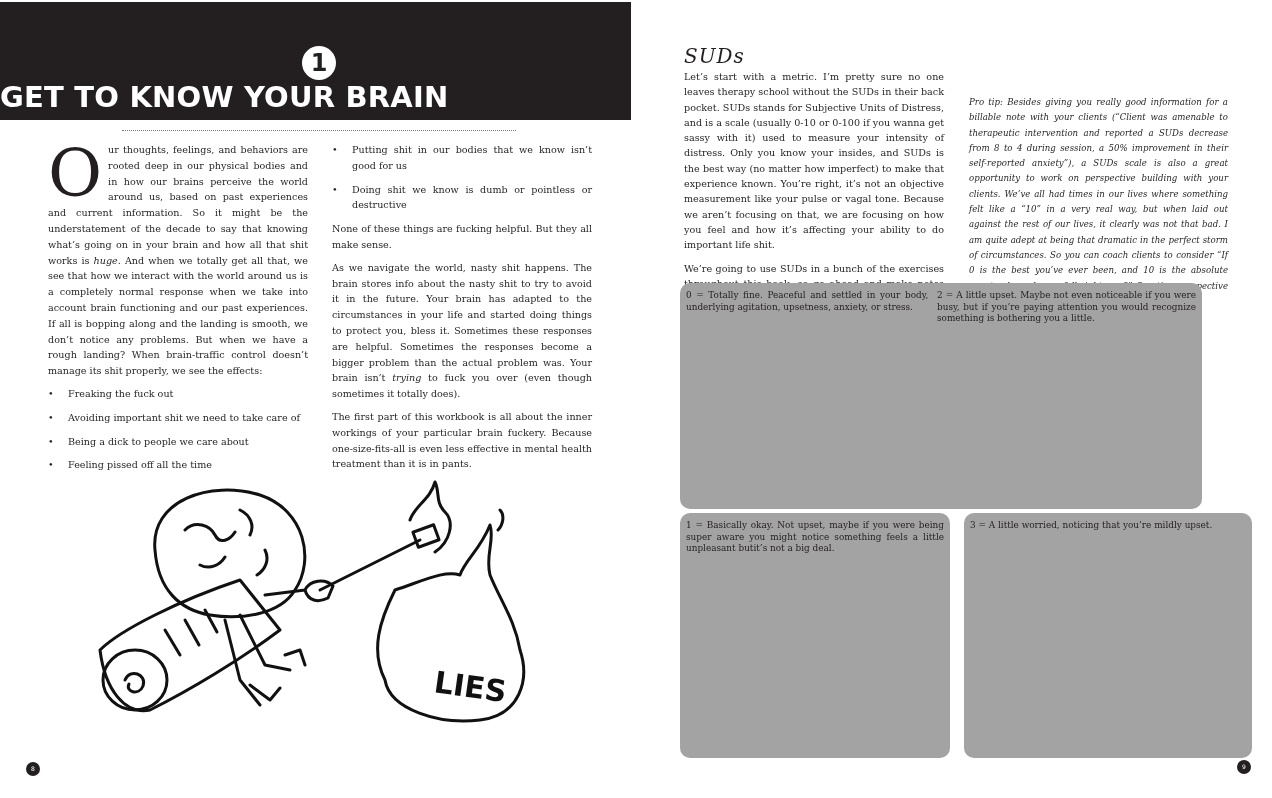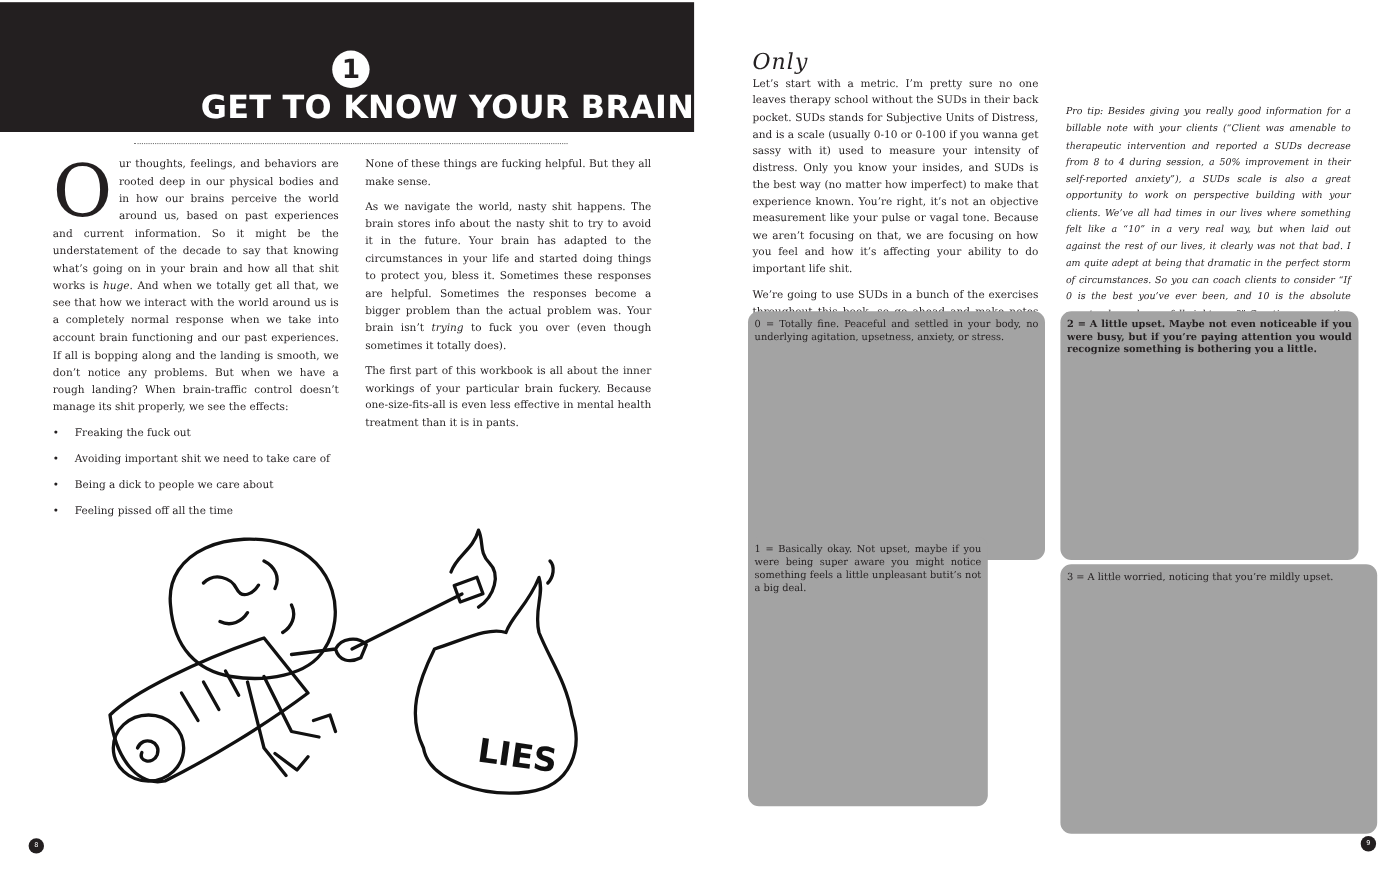--- a/index.html
+++ b/index.html
@@ -6,21 +6,21 @@
   body { width:1272px; height:798px; position:relative; overflow:hidden;
          font-family:"DejaVu Serif", serif; color:#231f20; }
   .page { position:absolute; top:0; height:798px; background:#fff; }
   #left-page { left:0; width:636px; }
   #right-page { left:636px; width:636px; }
 
   .banner { position:absolute; left:0; top:2px; width:631px; height:118px; background:#231f20; }
   .chapter-num { position:absolute; left:302px; top:44px; width:34px; height:34px; border-radius:50%;
                  background:#fff; color:#231f20; font-family:"DejaVu Sans", sans-serif; font-weight:bold;
                  font-size:24px; line-height:34px; text-align:center; }
-  .chapter-title { position:absolute; left:0; width:631px; top:78px; text-align:right; color:#fff;
+  .chapter-title { position:absolute; left:0; width:631px; top:78px; text-align:left; color:#fff;
                    font-family:"DejaVu Sans", sans-serif; font-weight:bold; font-size:29px; letter-spacing:0.2px; }
   .dotted-rule { position:absolute; left:122px; top:130px; width:394px; border-top:1px dotted #777; }
 
   .col { position:absolute; font-size:9.6px; line-height:15.8px; text-align:justify; }
   #col-1 { left:48px; top:142px; width:260px; }
   #col-2 { left:332px; top:142px; width:260px; }
   .col p { margin:0 0 7px 0; }
   .dropcap { float:left; font-size:66px; line-height:56px; margin:4px 6px 0 0; font-family:"DejaVu Serif", serif; }
   ul.bullets { list-style:none; margin:4px 0 0 0; padding:0; }
   ul.bullets li { position:relative; padding-left:20px; margin-bottom:8px; text-align:left; }
@@ -38,22 +38,22 @@
   .suds-title { position:absolute; left:684px; top:44px; font-family:"DejaVu Serif", serif; font-style:italic;
                 font-size:20px; letter-spacing:1px; }
   #suds-col { position:absolute; left:684px; top:69px; width:260px; font-size:9.6px; line-height:15.3px; text-align:justify; }
   #suds-col p { margin:0 0 8px 0; }
   #pro-tip { position:absolute; left:969px; top:71px; width:259px; font-size:8.6px; line-height:15.3px;
              font-style:italic; text-align:justify;margin-top:24px; }
 
   .box { position:absolute; background:#a3a3a3; border-radius:10px; box-sizing:border-box;
          padding:7px 6px; font-size:8.9px; line-height:11.6px; text-align:justify; }
   #box-0 { left:680px; top:283px; width:270px; height:226px; }
-  #box-2 { left:964px; top:283px; width:271px; height:226px;font-weight:bold; }
-  #box-1 { left:680px; top:488px; width:218px; height:245px; }
+  #box-2 { left:931px; top:283px; width:271px; height:226px; }
+  #box-1 { left:680px; top:513px; width:270px; height:245px; }
   #box-3 { left:964px; top:513px; width:288px; height:245px; }
   .box-text { text-align:justify; }
 </style>
 </head>
 <body>
 
 <div id="left-page" class="page">
   <div class="banner">
     <div class="chapter-num">1</div>
     <div class="chapter-title">GET TO KNOW YOUR BRAIN</div>
@@ -64,20 +64,24 @@
     <p><span class="dropcap">O</span><span>ur thoughts, feelings, and behaviors are rooted deep in our physical bodies and in how our brains perceive the world around us, based on past experiences and current information. So it might be the understatement of the decade to say that knowing what’s going on in your brain and how all that shit works is </span><span class="em">huge</span><span>. And when we totally get all that, we see that how we interact with the world around us is a completely normal response when we take into account brain functioning and our past experiences. If all is bopping along and the landing is smooth, we don’t notice any problems. But when we have a rough landing? When brain-traffic control doesn’t manage its shit properly, we see the effects:</span></p>
     <ul class="bullets">
       <li>Freaking the fuck out</li>
       <li>Avoiding important shit we need to take care of</li>
       <li>Being a dick to people we care about</li>
       <li>Feeling pissed off all the time</li>
     </ul>
   </div>
 
   <div id="col-2" class="col">
+    <ul class="bullets" style="margin-top:0;">
+      <li>Putting shit in our bodies that we know isn’t good for us</li>
+      <li>Doing shit we know is dumb or pointless or destructive</li>
+    </ul>
     <p>None of these things are fucking helpful. But they all make sense.</p>
     <p><span>As we navigate the world, nasty shit happens. The brain stores info about the nasty shit to try to avoid it in the future. Your brain has adapted to the circumstances in your life and started doing things to protect you, bless it. Sometimes these responses are helpful. Sometimes the responses become a bigger problem than the actual problem was. Your brain isn’t </span><span class="em">trying</span><span> to fuck you over (even though sometimes it totally does).</span></p>
     <p>The first part of this workbook is all about the inner workings of your particular brain fuckery. Because one-size-fits-all is even less effective in mental health treatment than it is in pants.</p>
   </div>
 
   <svg class="illustration" viewBox="0 0 460 260" fill="none" stroke="#111" stroke-width="3" stroke-linecap="round" stroke-linejoin="round">
 
     <path d="M10 170 C 30 150, 90 120, 150 100 L 190 150 C 150 180, 100 210, 60 230 C 35 235, 15 210, 10 170 Z"></path>
     <ellipse cx="45" cy="200" rx="32" ry="30"></ellipse>
     <path d="M35 200 c 5 -12 22 -6 18 6 c -4 10 -18 6 -14 -2"></path>
@@ -98,21 +102,21 @@
     <path d="M305 110 C 290 140, 280 170, 295 200 C 300 230, 350 245, 390 240 C 430 235, 440 200, 430 170 C 425 140, 410 120, 400 95 C 395 75, 405 60, 400 45 C 390 70, 375 80, 370 95 C 355 90, 335 100, 305 110 Z"></path>
     <path d="M410 30 c 5 5 3 15 -2 20"></path>
     <text x="345" y="215" font-family="DejaVu Sans, sans-serif" font-weight="bold" font-size="30" fill="#111" stroke="none" transform="rotate(8 365 200)">LIES</text>
   </svg>
 
   <div id="page-num-left" class="page-num">8</div>
 </div>
 
 <div id="right-page" class="page"></div>
 
-<div class="suds-title">Only</div>
+<div class="suds-title">SUDs</div>
 <div id="suds-col">
   <p>Let’s start with a metric. I’m pretty sure no one leaves therapy school without the SUDs in their back pocket. SUDs stands for Subjective Units of Distress, and is a scale (usually 0-10 or 0-100 if you wanna get sassy with it) used to measure your intensity of distress. Only you know your insides, and SUDs is the best way (no matter how imperfect) to make that experience known. You’re right, it’s not an objective measurement like your pulse or vagal tone. Because we aren’t focusing on that, we are focusing on how you feel and how it’s affecting your ability to do important life shit.</p>
   <p>We’re going to use SUDs in a bunch of the exercises throughout this book, so go ahead and make notes here about what each level looks and feels like in your experience.</p>
 </div>
 <div id="pro-tip">Pro tip: Besides giving you really good information for a billable note with your clients (“Client was amenable to therapeutic intervention and reported a SUDs decrease from 8 to 4 during session, a 50% improvement in their self-reported anxiety”), a SUDs scale is also a great opportunity to work on perspective building with your clients. We’ve all had times in our lives where something felt like a “10” in a very real way, but when laid out against the rest of our lives, it clearly was not that bad. I am quite adept at being that dramatic in the perfect storm of circumstances. So you can coach clients to consider “If 0 is the best you’ve ever been, and 10 is the absolute worst, where do you fall right now?” Creating perspective is a hugely important part of self-awareness.</div>
 
 <div id="box-0" class="box">
   <div class="box-text">0 = Totally fine. Peaceful and settled in your body, no underlying agitation, upsetness, anxiety, or stress.</div>
 </div>
 <div id="box-2" class="box">

